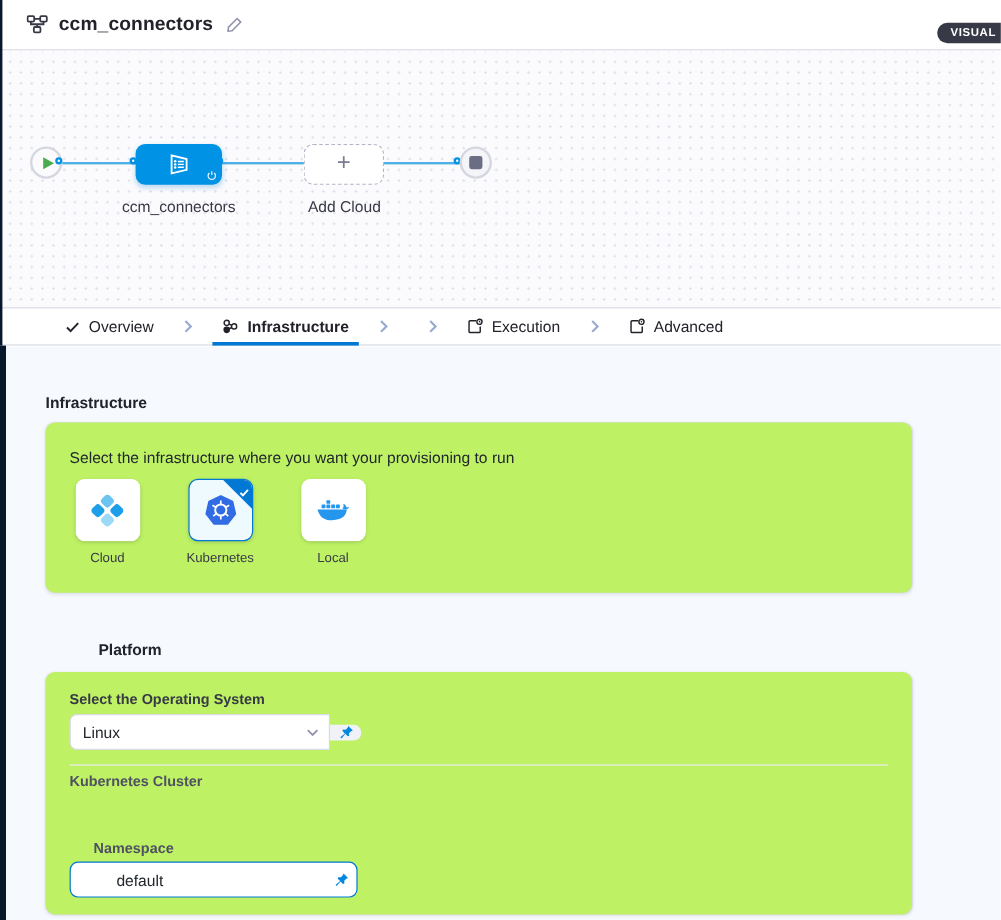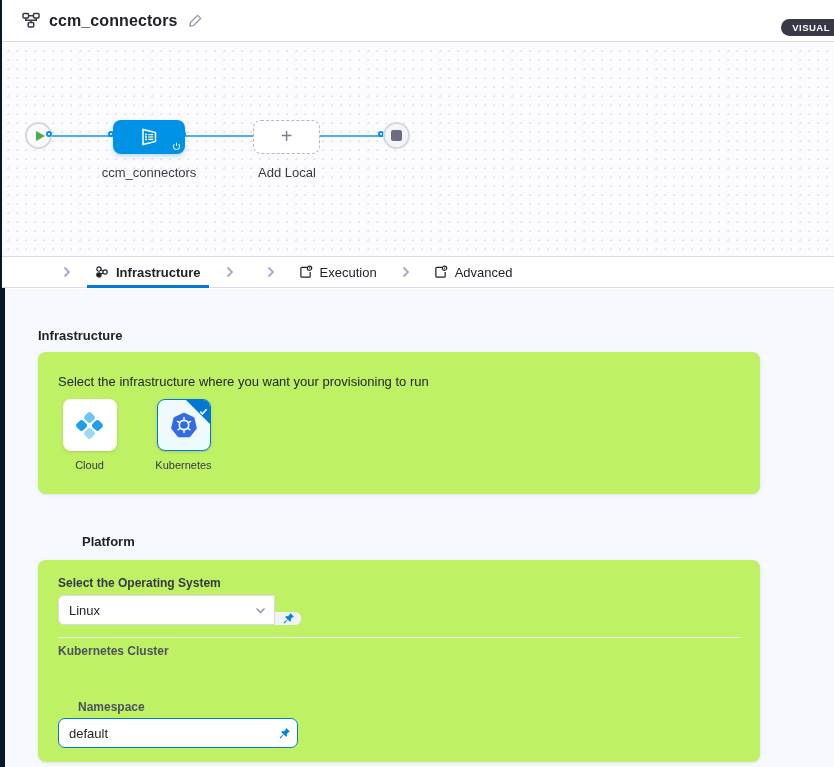--- a/index.html
+++ b/index.html
@@ -79,42 +79,42 @@
   .corner-check { position:absolute; top:0; right:0; width:0; height:0;
                   border-top:24px solid #0278d5; border-left:24px solid transparent; }
   .corner-check-mark { position:absolute; top:2px; right:2px; }
   .option-label { margin-top:8px; font-size:11px; color:#383946; }
 
   .field-label { position:absolute; left:20px; font-size:12px; font-weight:600; color:#4f5162; }
   .lbl-os { top:16px; color:#383946; }
   .lbl-cluster { top:84px;text-align:right; }
   .lbl-namespace { top:140px;padding-left:20px; }
 
-  .input-row { position:absolute; left:20px; display:flex; align-items:flex-end; }
+  .input-row { position:absolute; left:20px; display:flex; align-items:center; }
   .row-os { top:35px; }
   .row-cluster { top:103px; }
   .row-namespace { top:158px; }
 
   .select-box { width:217px; height:30px; background:#fff; border:1px solid #d9dae5;
                 border-radius:6px 0 0 6px; display:flex; align-items:center; padding:0 8px 0 10px;
                 font-size:13px; color:#22272d; cursor:pointer; }
   .select-box .value { flex:1; }
   .cluster-box { width:216px; }
   .pin-seg { width:26px; background:#f1f1f8; border-radius:0 6px 6px 0; display:flex;
              align-items:center; justify-content:center; cursor:pointer; }
   .scope-badge { font-size:9px; font-weight:600; letter-spacing:.5px; color:#4f5162;
                  border:1px solid #d9dae5; border-radius:3px; padding:2px 5px; background:#fff;
                  margin-right:6px; white-space:nowrap; }
   .green-dot { width:6px; height:6px; border-radius:50%; background:#4dc952; margin-right:6px; flex:none; }
   .divider { position:absolute; left:20px; top:77px; width:682px; height:1px; background:#ebebf1; }
 
   .ns-input-wrap { width:240px; height:30px; border:1.5px solid #0278d5; border-radius:7px;
                    background:#fff; display:flex; align-items:center; padding:0 6px 0 2px; }
   .ns-input { flex:1; border:none; outline:none; font-size:13px; color:#22272d; padding:0 0 0 8px;
-              font-family:"Liberation Sans", sans-serif; background:transparent; min-width:0; }
+              font-family:"Liberation Sans", sans-serif; background:transparent; min-width:0;margin-left:28px; }
   .pin-inline { display:flex; align-items:center; justify-content:center; cursor:pointer; }
 </style>
 </head>
 <body>
 
 <div class="nav-edge-top"></div>
 <div class="nav-edge-bottom"></div>
 
 <div class="header">
   <span class="pipeline-icon">
@@ -161,28 +161,34 @@
         <path d="M6 1v4.2"></path>
           <path d="M3.3 2.9 a4.1 4.1 0 1 0 5.4 0"></path>
       </svg>
     </span>
   </div>
   <div class="stage-label">ccm_connectors</div>
 
   <div class="add-stage-box">
     <span class="plus-glyph">+</span>
   </div>
-  <div class="add-stage-label">Add Local</div>
+  <div class="add-stage-label">Add Cloud</div>
 
   <div class="node-circle end-node">
     <span class="stop-square"></span>
   </div>
 </div>
 
 <div class="tabbar">
+  <div class="tab">
+    <svg width="13" height="13" viewBox="0 0 14 14" fill="none" stroke="#22222a" stroke-width="1.8">
+        <path d="M2 7.5 l3.2 3.2 L12 3.5"></path>
+      </svg>
+    <span>Overview</span>
+  </div>
   <span class="tab-sep">
     <svg width="9" height="12" viewBox="0 0 9 12" fill="none" stroke="#9aabd0" stroke-width="1.8">
         <path d="M2.5 1.5 L7 6 L2.5 10.5"></path>
       </svg>
   </span>
   <div class="tab active">
     <svg width="14" height="14" viewBox="0 0 15 15" fill="none" stroke="#22222a" stroke-width="1.3">
       <circle cx="4.2" cy="4.4" r="2.3"></circle>
         <circle cx="10.8" cy="7.5" r="2.3"></circle>
         <circle cx="4.2" cy="10.6" r="2.3" fill="#22222a"></circle>
@@ -262,20 +268,36 @@
           <span class="corner-check"></span>
           <span class="corner-check-mark">
             <svg width="9" height="9" viewBox="0 0 10 10" fill="none" stroke="#fff" stroke-width="1.8">
                 <path d="M1.5 5.2 l2.3 2.3 L8.5 2.5"></path>
               </svg>
           </span>
         </div>
         <span class="option-label">Kubernetes</span>
       </div>
 
+      <div class="option">
+        <div class="option-tile">
+          <svg width="30" height="22" viewBox="0 0 30 22">
+            <g fill="#2496ed">
+              <rect x="5" y="6.5" width="3.2" height="3" rx=".4"></rect>
+              <rect x="9" y="6.5" width="3.2" height="3" rx=".4"></rect>
+              <rect x="13" y="6.5" width="3.2" height="3" rx=".4"></rect>
+              <rect x="9" y="2.8" width="3.2" height="3" rx=".4"></rect>
+              <rect x="17" y="6.5" width="3.2" height="3" rx=".4"></rect>
+              <path d="M1.5 10.5 h24.6 c-.5 3.4 -2 5.8 -4.6 7.2 -2.2 1.2 -5 1.8 -8.2 1.8 -4.6 0 -8 -1.6 -9.8 -4.6 C2.7 13.6 2 11.9 1.5 10.5 Z"></path>
+              <path d="M22.4 10.2 c1 -1.5 1.2 -3 .6 -4.4 1.4.6 2.3 1.5 2.7 2.6 l.2.5 2.1 -.4 c-.5 1.2 -1.7 1.9 -3.2 2 Z"></path>
+            </g>
+          </svg>
+        </div>
+        <span class="option-label">Local</span>
+      </div>
 
     </div>
   </div>
 
   <div class="section-heading h-platform">Platform</div>
 
   <div class="card card-platform">
 
     <div class="field-label lbl-os">Select the Operating System</div>
     <div class="input-row row-os">

